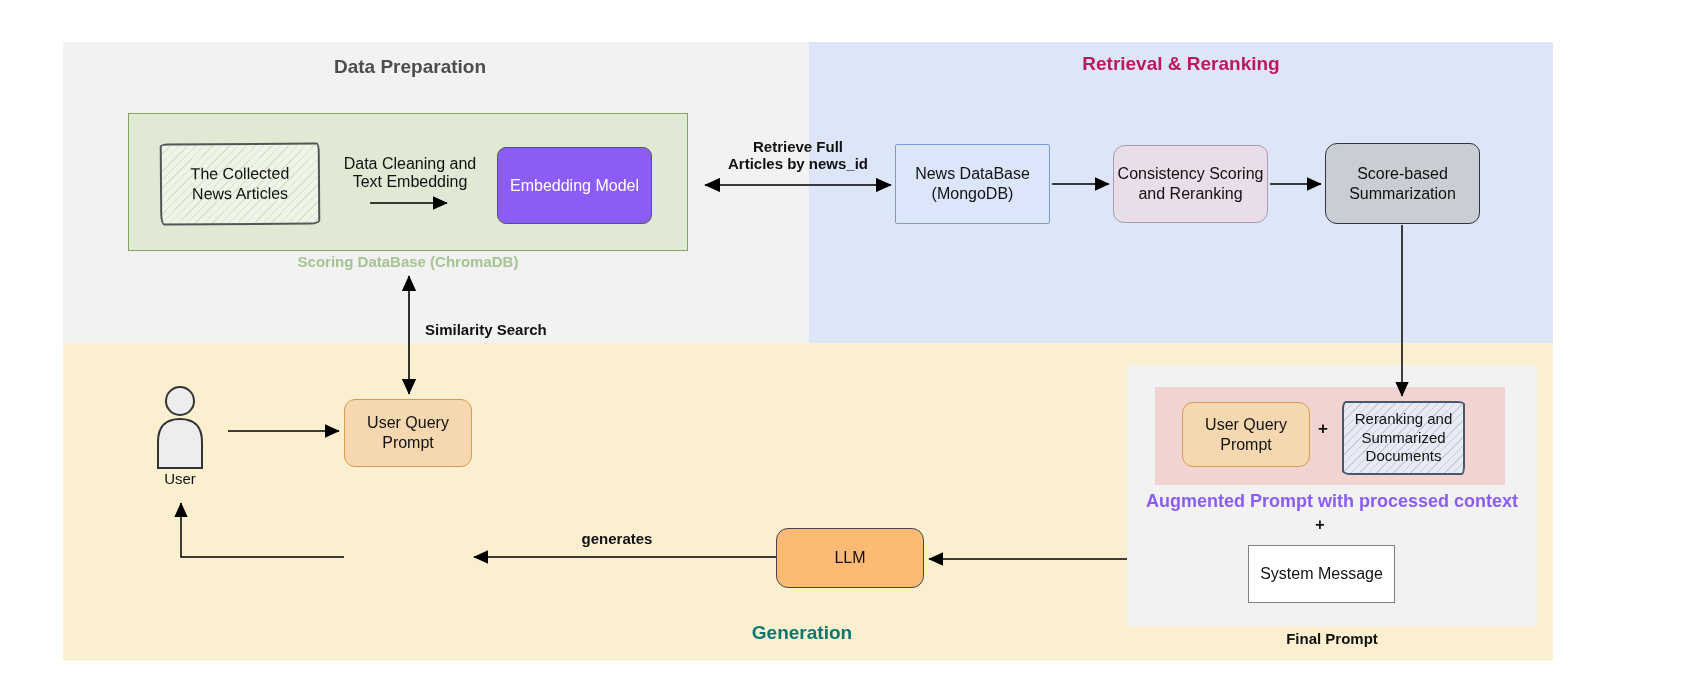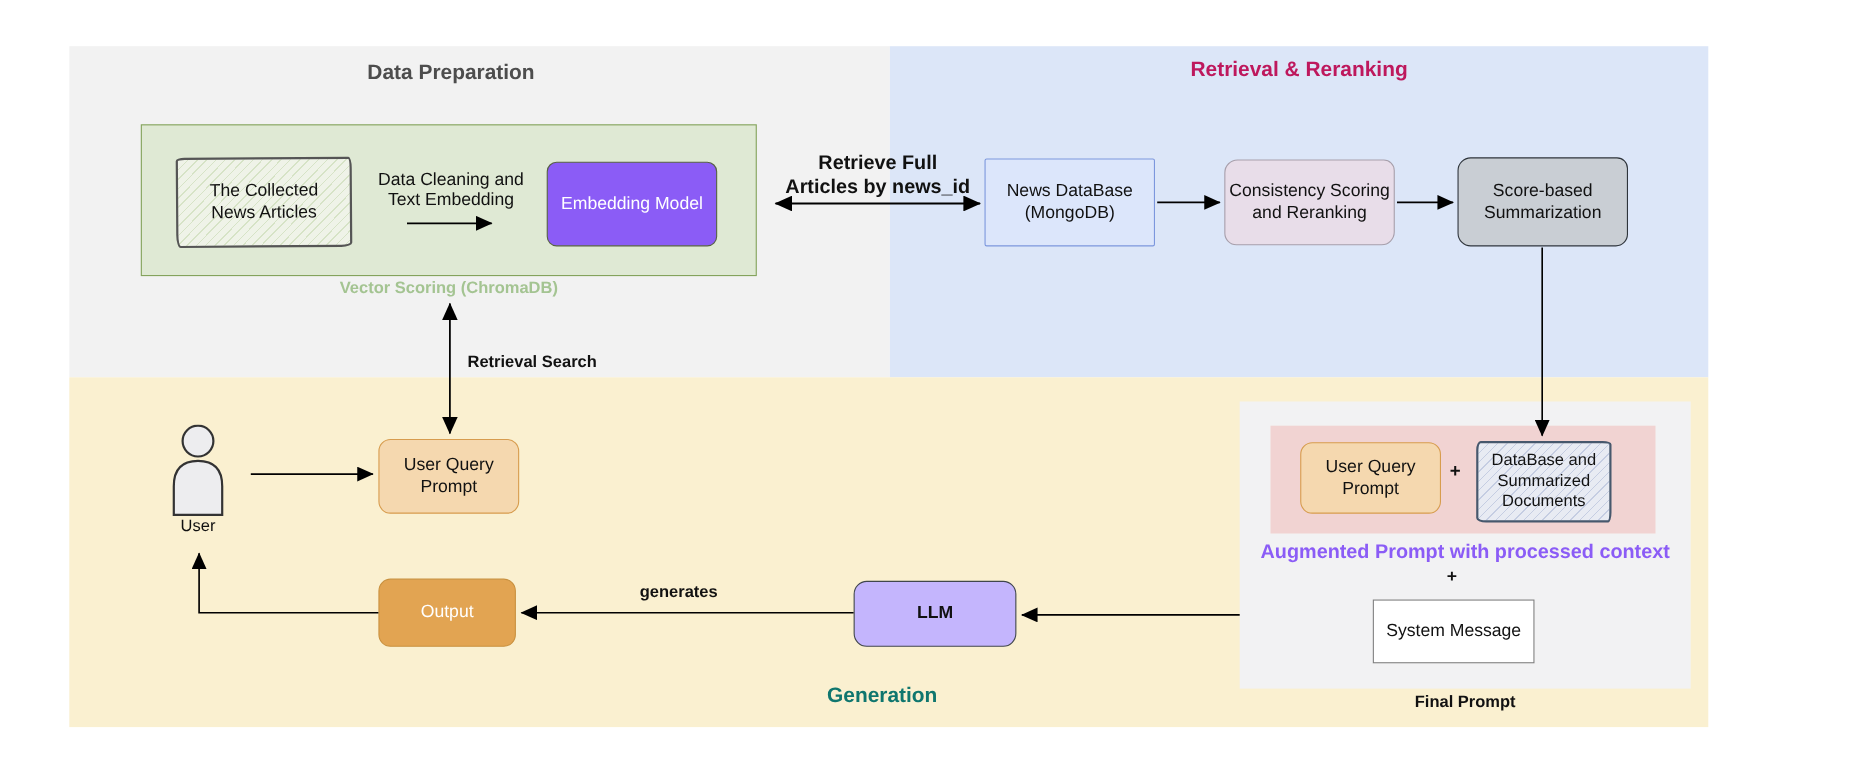--- a/index.html
+++ b/index.html
@@ -22,31 +22,31 @@
   .vector-db{left:128px;top:113px;width:560px;height:138px;background:#dfe9d4;border:1px solid #84a35c;}
   .sketch-articles{left:160px;top:143px;width:160px;height:82px;
       background:#eff3e8;
       background-image:repeating-linear-gradient(135deg,#d6e3c6 0,#d6e3c6 1px,transparent 1px,transparent 6px);
       border:2px solid #555;border-radius:8px 3px 10px 4px / 3px 10px 4px 12px;
       transform:rotate(-0.4deg);}
   .embedding{left:497px;top:147px;width:155px;height:77px;background:#8b5cf6;
       border:1px solid #565f45;border-radius:9px;color:#ffffff;}
   .cleaning-lbl{left:310px;top:155px;width:200px;font-size:16px;}
   .chromadb-lbl{left:258px;top:253px;width:300px;font-weight:bold;font-size:15px;color:#a4c492;}
-  .retrieve-lbl{left:673px;top:138px;width:250px;font-weight:bold;font-size:18px;}
+  .retrieve-lbl{left:673px;top:138px;width:250px;font-weight:bold;font-size:15px;}
 
   .newsdb{left:895px;top:144px;width:155px;height:80px;background:#dce6fb;border:1px solid #7c97dd;border-radius:2px;}
   .consistency{left:1113px;top:145px;width:155px;height:78px;background:#e8dde9;border:1px solid #a79fab;border-radius:12px 10px 12px 11px;}
   .scorebox{left:1325px;top:143px;width:155px;height:81px;background:#c9ced4;border:1.5px solid #2f353c;border-radius:12px 10px 11px 12px;}
 
   .similarity-lbl{left:425px;top:321px;width:200px;text-align:left;font-weight:bold;font-size:15px;}
   .user-lbl{left:130px;top:470px;width:100px;font-size:15px;}
   .uqp{left:344px;top:399px;width:128px;height:68px;background:#f5d8af;border:1px solid #d79c4e;border-radius:11px;}
   .output{left:344px;top:526px;width:125px;height:62px;background:#e2a452;border:1px solid #c9913f;border-radius:11px;color:#ffffff;}
-  .llm{left:776px;top:528px;width:148px;height:60px;background:#c4b5fd;border:1.5px solid #40464c;border-radius:12px;font-weight:bold;}
+  .llm{left:776px;top:528px;width:148px;height:60px;background:#fdba74;border:1.5px solid #40464c;border-radius:12px;}
   .generates-lbl{left:552px;top:530px;width:130px;font-weight:bold;font-size:15px;}
 
   .final-container{left:1127px;top:365px;width:410px;height:261px;background:#f2f2f3;}
   .pink-strip{left:1155px;top:387px;width:350px;height:98px;background:#f1d3d2;}
   .uqp2{left:1182px;top:402px;width:128px;height:65px;background:#f5d8af;border:1px solid #d79c4e;border-radius:11px;}
   .plus1{left:1308px;top:419px;width:30px;font-weight:bold;font-size:17px;}
   .sketch-docs{left:1342px;top:401px;width:123px;height:74px;
       background:#e8ebf3;
       background-image:repeating-linear-gradient(135deg,#c5cde2 0,#c5cde2 1px,transparent 1px,transparent 6px);
       border:2px solid #47586d;border-radius:4px 8px 3px 9px / 8px 3px 9px 4px;
@@ -71,51 +71,50 @@
   <div class="sec-title t-dataprep">Data Preparation</div>
   <div class="sec-title t-retrieval">Retrieval &amp; Reranking</div>
   <div class="sec-title t-generation">Generation</div>
 
   <div class="abs vector-db"></div>
   <div class="box sketch-articles">The Collected
 News Articles</div>
   <div class="lbl cleaning-lbl">Data Cleaning and
 Text Embedding</div>
   <div class="box embedding">Embedding Model</div>
-  <div class="lbl chromadb-lbl">Vector Scoring (ChromaDB)</div>
+  <div class="lbl chromadb-lbl">Scoring DataBase (ChromaDB)</div>
 
   <div class="lbl retrieve-lbl">Retrieve Full
 Articles by news_id</div>
   <div class="box newsdb">News DataBase
 (MongoDB)</div>
   <div class="box consistency">Consistency Scoring
 and Reranking</div>
   <div class="box scorebox">Score-based
 Summarization</div>
 
-  <div class="lbl similarity-lbl">Retrieval Search</div>
+  <div class="lbl similarity-lbl">Similarity Search</div>
 
   <svg class="abs user-svg" viewBox="0 0 62 84">
     <circle cx="31" cy="15" r="14" fill="#ededef" stroke="#333" stroke-width="2"></circle>
     <path d="M9 82 V56 Q9 33 31 33 Q53 33 53 56 V82 Z" fill="#ededef" stroke="#333" stroke-width="2"></path>
   </svg>
   <div class="lbl user-lbl">User</div>
 
   <div class="box uqp">User Query
 Prompt</div>
-  <div class="box output">Output</div>
   <div class="box llm">LLM</div>
   <div class="lbl generates-lbl">generates</div>
 
   <div class="abs final-container"></div>
   <div class="abs pink-strip"></div>
   <div class="box uqp2">User Query
 Prompt</div>
   <div class="lbl plus1">+</div>
-  <div class="box sketch-docs">DataBase and
+  <div class="box sketch-docs">Reranking and
 Summarized
 Documents</div>
   <div class="lbl augmented-lbl">Augmented Prompt with processed context</div>
   <div class="lbl plus2">+</div>
   <div class="box sysmsg">System Message</div>
   <div class="lbl finalprompt-lbl">Final Prompt</div>
 
   <svg class="arrows" viewBox="0 0 1696 698">
     <defs>
       <marker id="ah" markerWidth="11" markerHeight="9" refX="9.5" refY="4.5" orient="auto">

